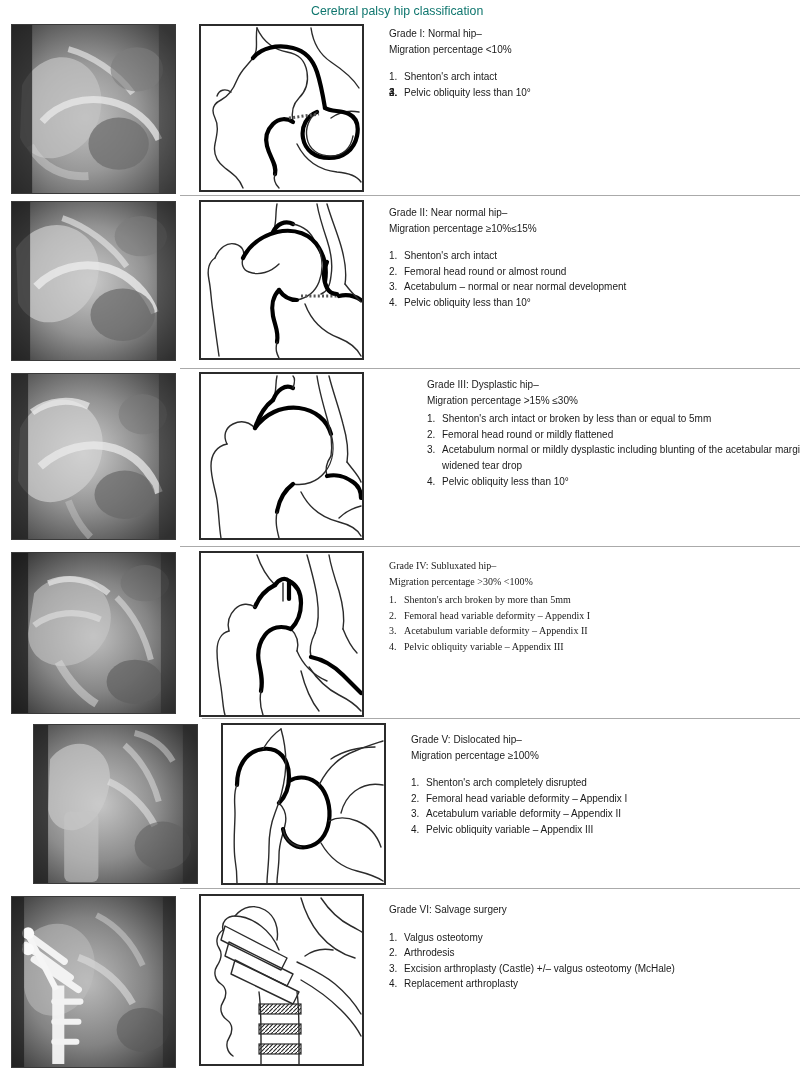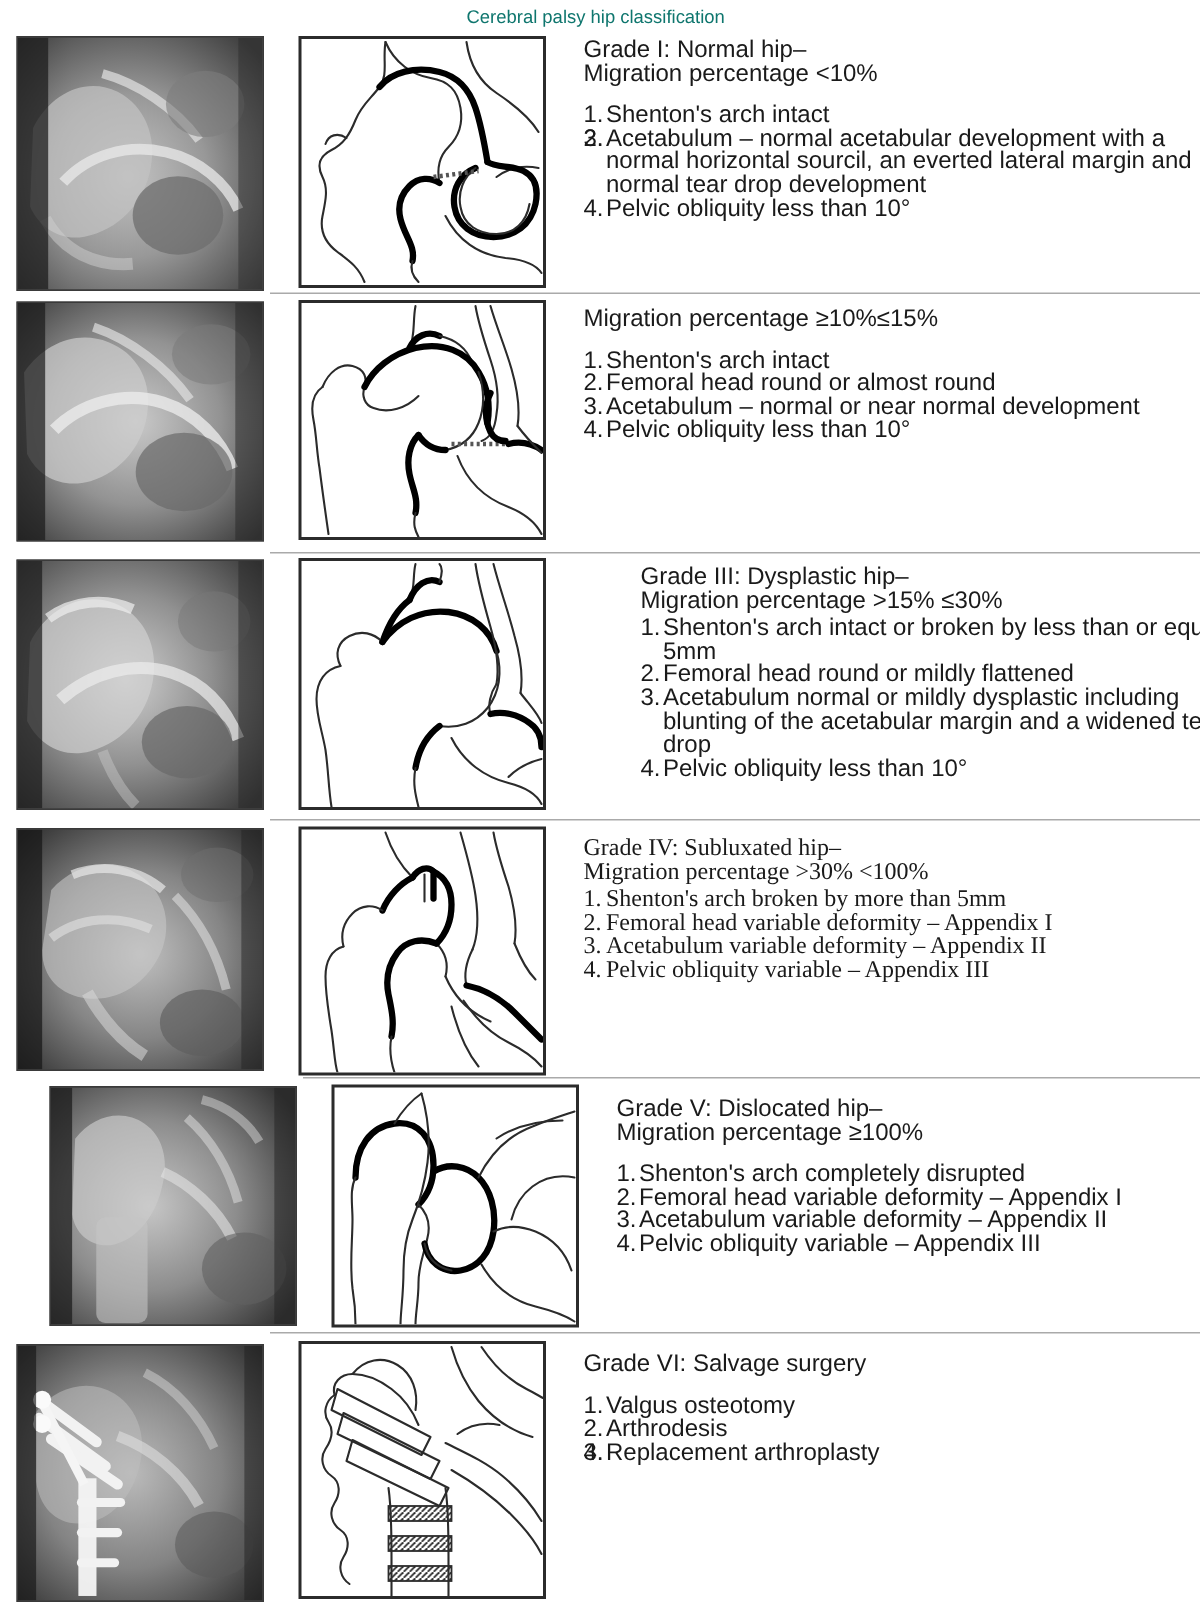--- a/index.html
+++ b/index.html
@@ -79,21 +79,21 @@
   .thin  { fill: none; stroke: #2b2b2b; stroke-width: 1.4; stroke-linejoin: round; stroke-linecap: round; }
   .bold  { fill: none; stroke: #000000; stroke-width: 4.2; stroke-linejoin: round; stroke-linecap: round; }
   .dotted{ fill: none; stroke: #555555; stroke-width: 3; stroke-dasharray: 2 2.2; stroke-linecap: butt; }
   .hatch { fill: none; stroke: #2b2b2b; stroke-width: 1.2; }
 
   
   .text-col {
     position: absolute;
     left: 389px;
     width: 411px;
-    font-size: 16px;
+    font-size: 10px;
     line-height: 15.6px;
     color: #1a1a1a;
   }
   .grade-head { white-space: nowrap; }
   .grade-mp  { white-space: nowrap; }
   .crit-list {
     margin: 0;
     padding: 0;
     list-style: none;
   }
@@ -164,21 +164,21 @@
       </svg>
     </div>
 
     <div class="text-col" style="top:26px;">
       <div class="grade-head">Grade I: Normal hip–</div>
       <div class="grade-mp">Migration percentage &lt;10%</div>
       <div class="gap-before-list"></div>
       <ul class="crit-list">
         <li><span class="num">1.</span><span>Shenton's arch intact</span></li>
         <li><span class="num">2.</span></li>
-        <li><span class="num">3.</span><span>Acetabulum – normal acetabular development with a normal horizontal sourcil, an everted lateral margin and normal tear drop development</span></li>
+        <li><span class="num">3.</span></li>
         <li><span class="num">4.</span><span>Pelvic obliquity less than 10°</span></li>
       </ul>
     </div>
   </div>
 
   <div class="grade-row" style="top:195px;height:173px;">
     <div class="row-sep"></div>
 
     <div class="xray-panel" style="top:6px;height:160px;">
       <div class="xray-inner">
@@ -219,20 +219,21 @@
         <path class="bold" d="M138,94 C146,92 154,94 160,98"></path>
         <path class="thin" d="M116,2 C118,14 122,26 126,38 C130,50 132,62 130,74 C129,84 126,90 120,92"></path>
         <path class="thin" d="M126,2 C130,16 136,30 140,44 C144,58 146,70 144,82"></path>
         <path class="bold" d="M126,60 C122,68 122,78 126,86 C128,90 132,92 136,92"></path>
         <path class="thin" d="M104,102 C110,118 122,130 138,136 C148,140 156,146 160,154"></path>
         <path class="thin" d="M144,82 C150,90 156,96 160,100"></path>
       </svg>
     </div>
 
     <div class="text-col" style="top:10px;">
+      <div class="grade-head">Grade II: Near normal hip–</div>
       <div class="grade-mp">Migration percentage ≥10%≤15%</div>
       <div class="gap-before-list"></div>
       <ul class="crit-list">
         <li><span class="num">1.</span><span>Shenton's arch intact</span></li>
         <li><span class="num">2.</span><span>Femoral head round or almost round</span></li>
         <li><span class="num">3.</span><span>Acetabulum – normal or near normal development</span></li>
         <li><span class="num">4.</span><span>Pelvic obliquity less than 10°</span></li>
       </ul>
     </div>
   </div>
@@ -492,19 +493,19 @@
         <path class="thin" d="M104,60 C112,54 122,52 132,54"></path>
       </svg>
     </div>
 
     <div class="text-col" style="top:14px;">
       <div class="grade-head">Grade VI: Salvage surgery</div>
       <div class="gap-before-list"></div>
       <ul class="crit-list">
         <li><span class="num">1.</span><span>Valgus osteotomy</span></li>
         <li><span class="num">2.</span><span>Arthrodesis</span></li>
-        <li><span class="num">3.</span></li>
+        <li><span class="num">3.</span><span>Excision arthroplasty (Castle) +/– valgus osteotomy (McHale)</span></li>
         <li><span class="num">4.</span><span>Replacement arthroplasty</span></li>
       </ul>
     </div>
   </div>
 
 </div>
 
 </body></html>

